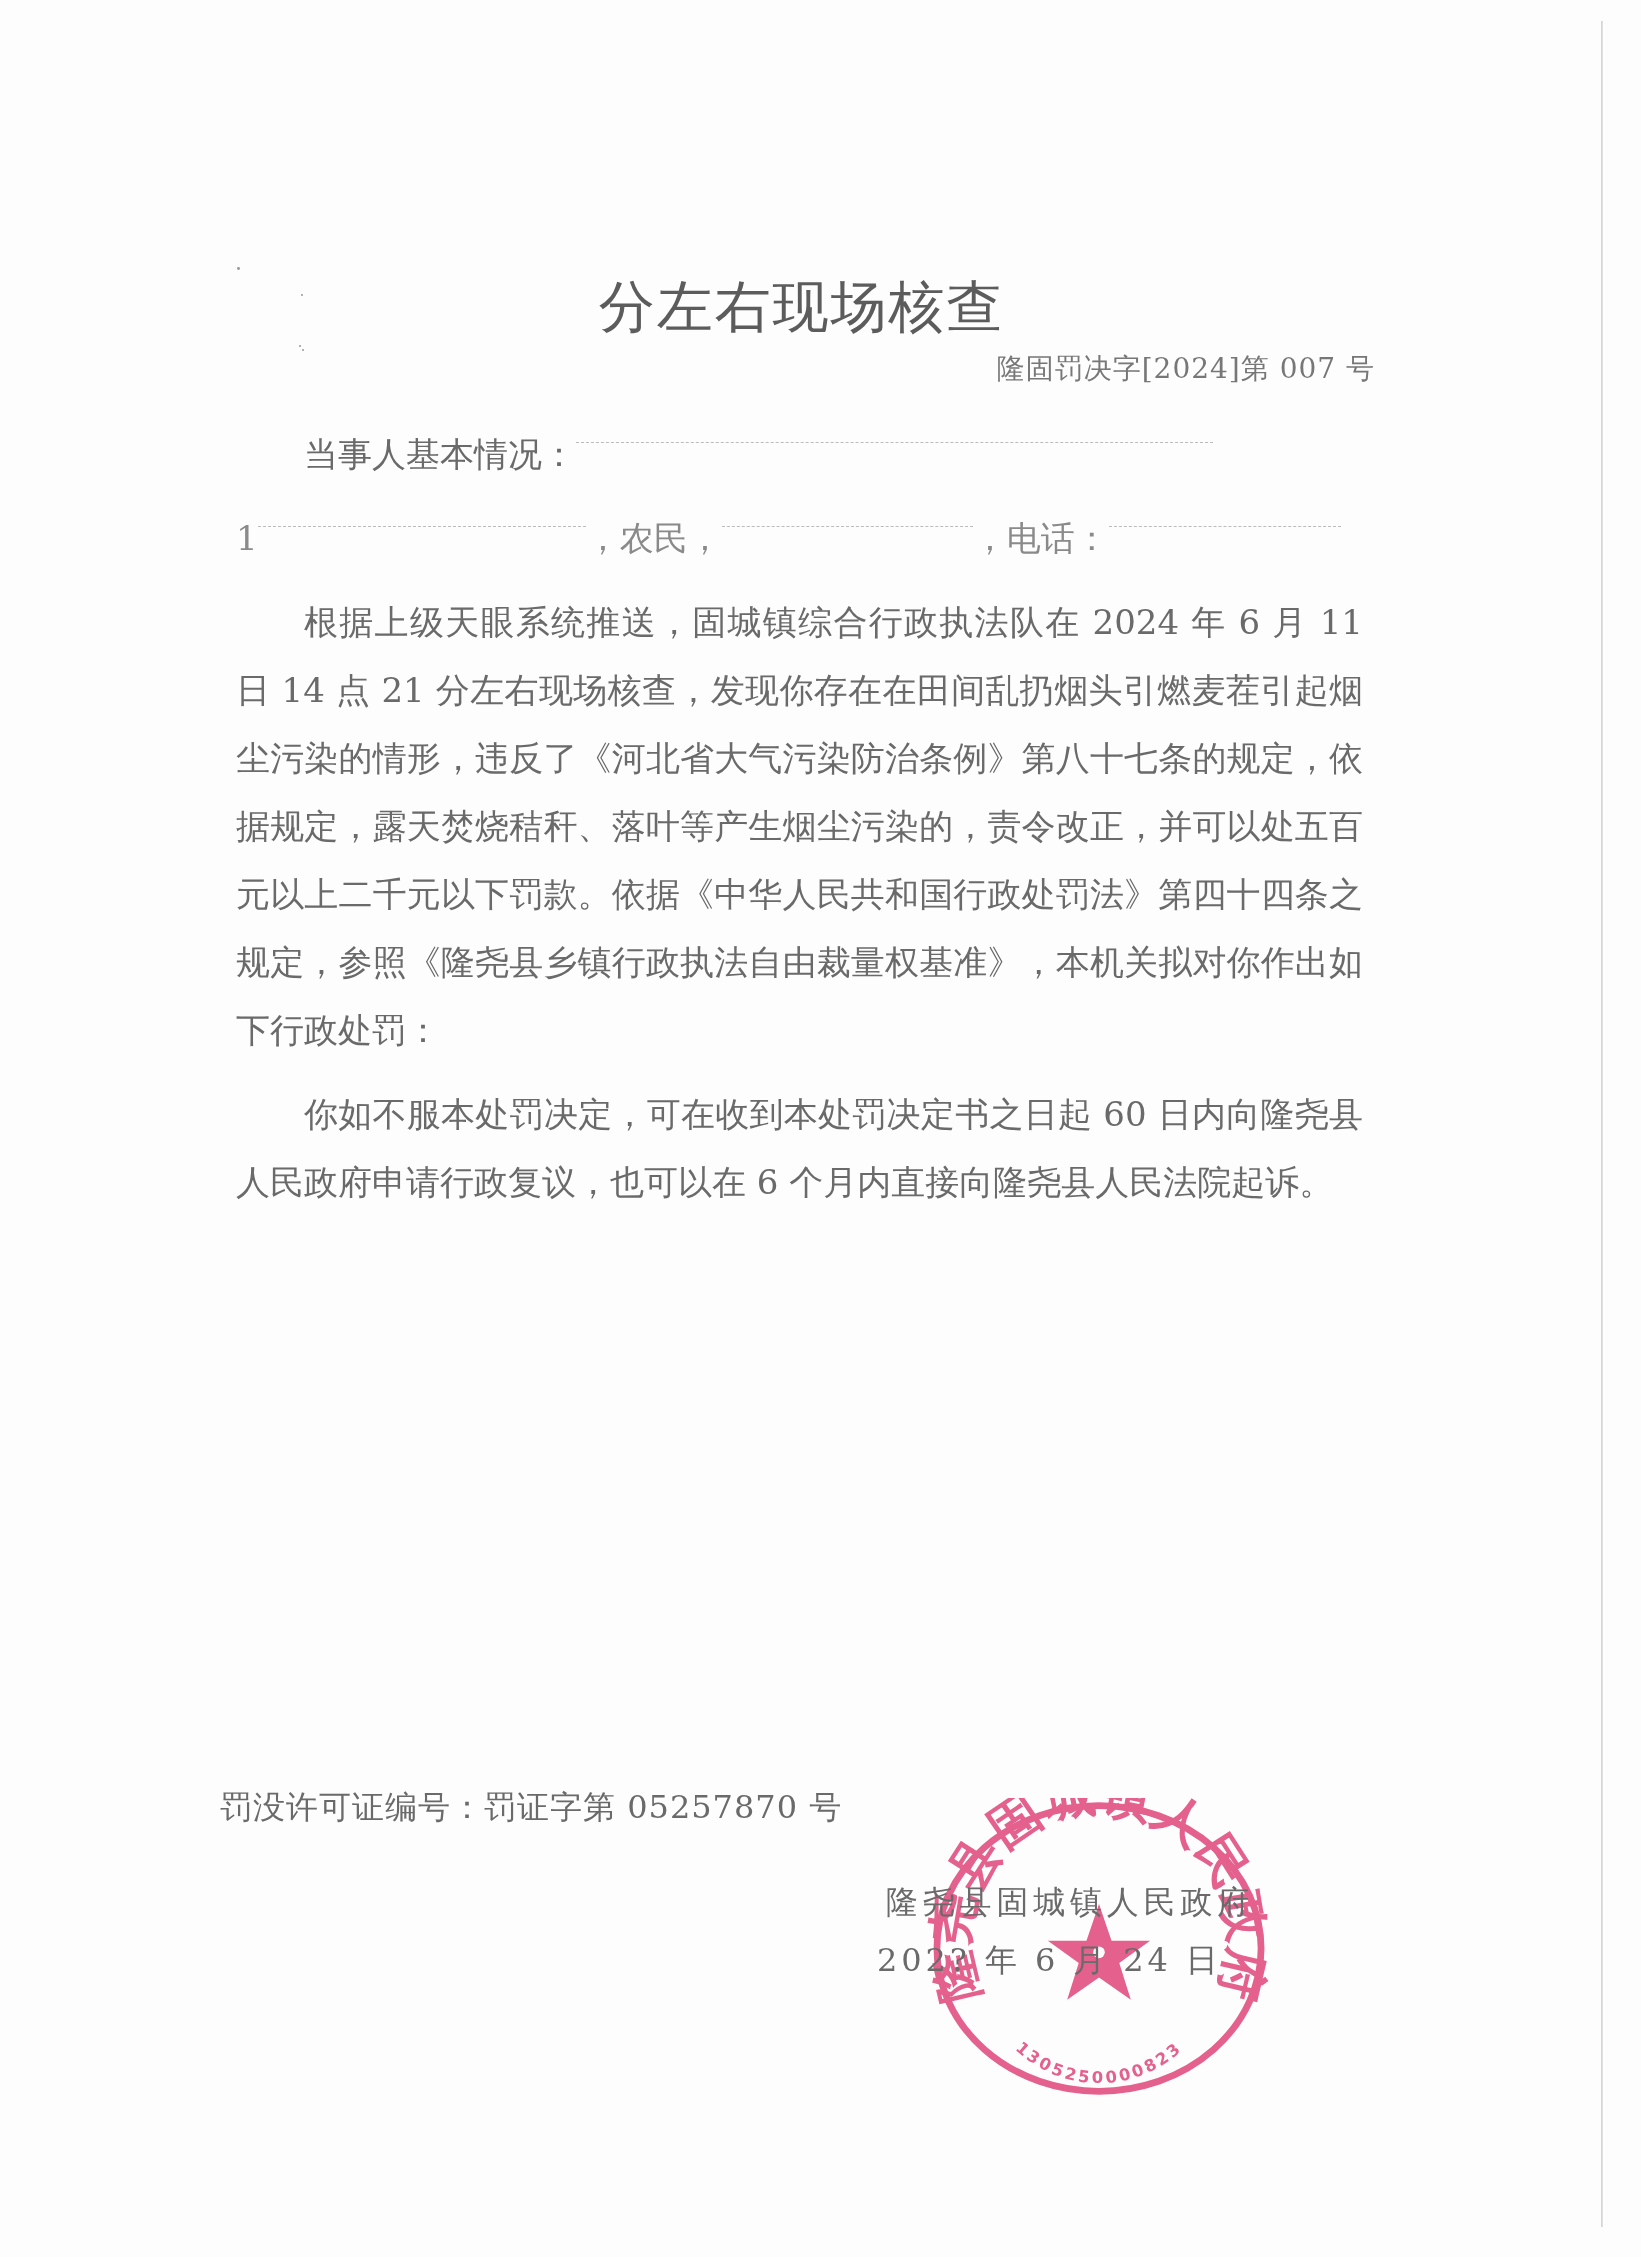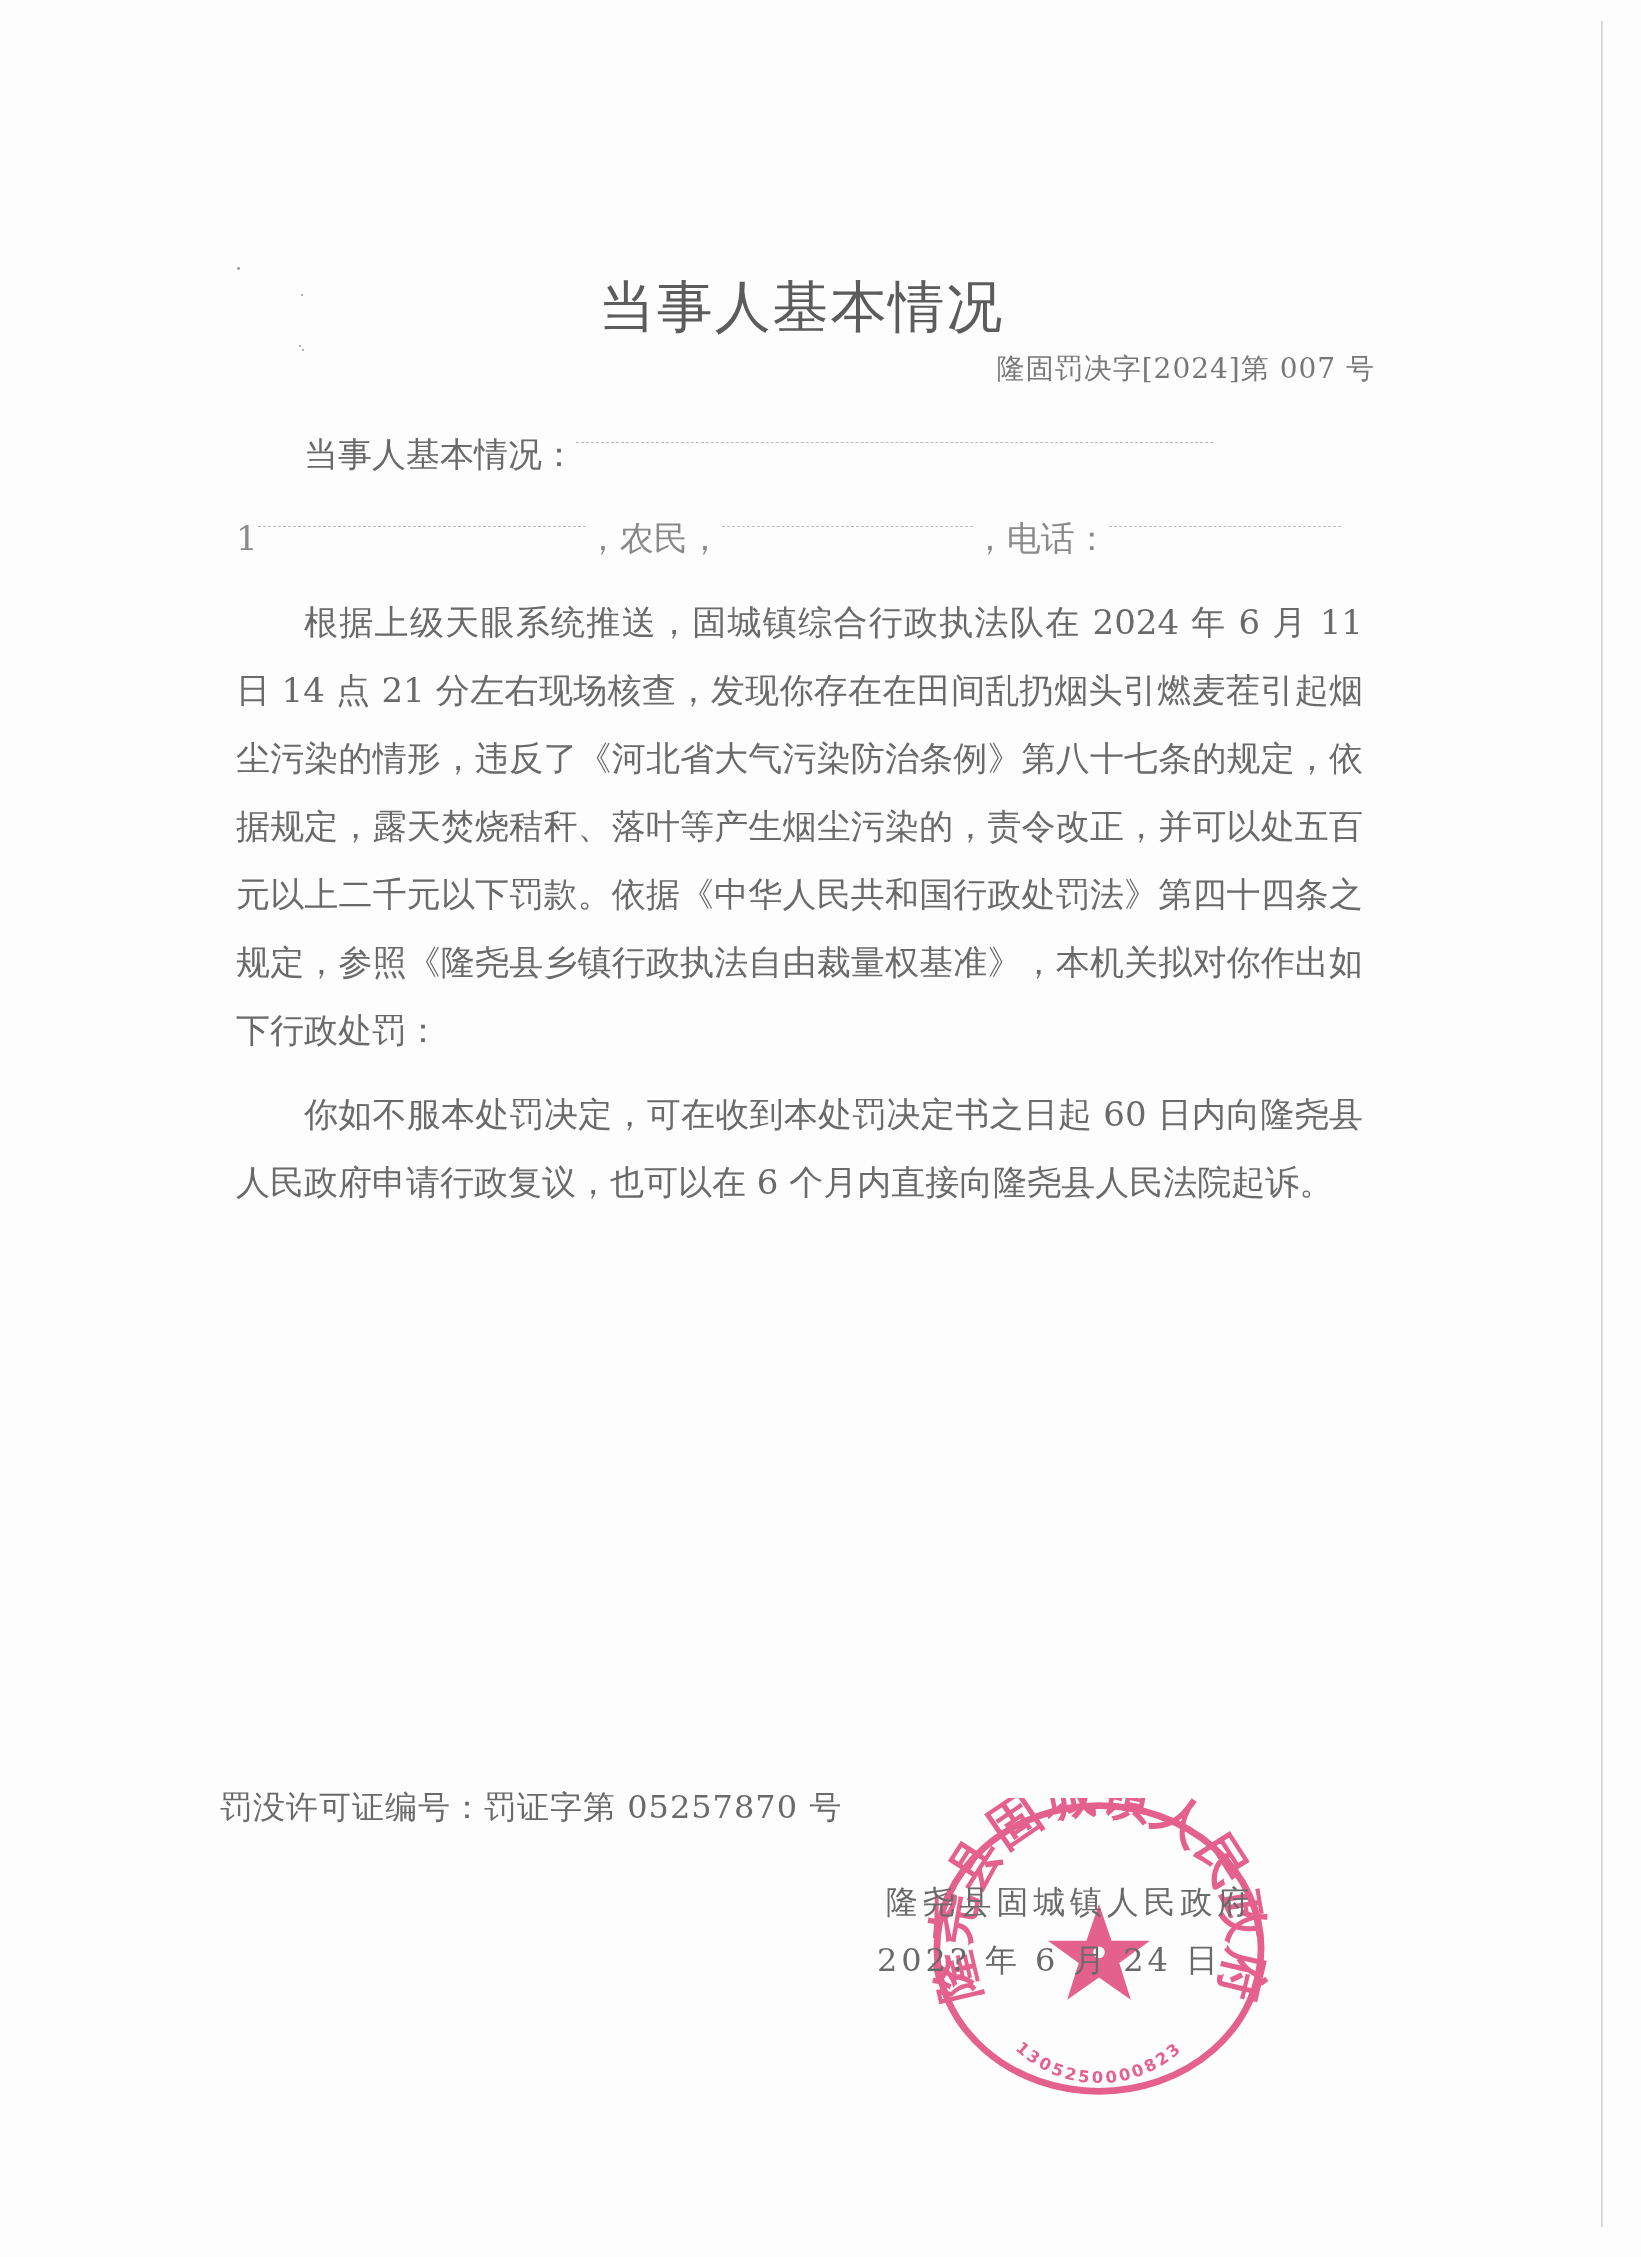--- a/index.html
+++ b/index.html
@@ -57,21 +57,21 @@
 </style>
 </head>
 <body>
 
 <div class="page-edge"></div>
 <div class="speck" style="left:237px;top:267px"></div>
 <div class="speck" style="left:301px;top:294px;width:1.9px;height:1.9px"></div>
 <div class="speck" style="left:299px;top:345px;width:1.9px;height:1.9px"></div>
 <div class="speck" style="left:302px;top:349px;width:1.9px;height:1.9px"></div>
 
-<h1 class="title">当事人基本情况</h1>
+<h1 class="title">分左右现场核查</h1>
 
 <div class="doc-number">隆固罚决字[2024]第 007 号</div>
 
 <div class="body-text">
   <p>
     <span>当事人基本情况：</span><span class="redact-mask" style="width:637px">█</span>
   </p>
   <p class="no-indent">
     <span class="redacted-line">1</span><span class="redact-mask" style="width:328px">█</span><span class="redacted-line">，农民，</span><span class="redact-mask" style="width:251px">█</span><span class="redacted-line">，电话：</span><span class="redact-mask" style="width:232px">█</span>
   </p>

